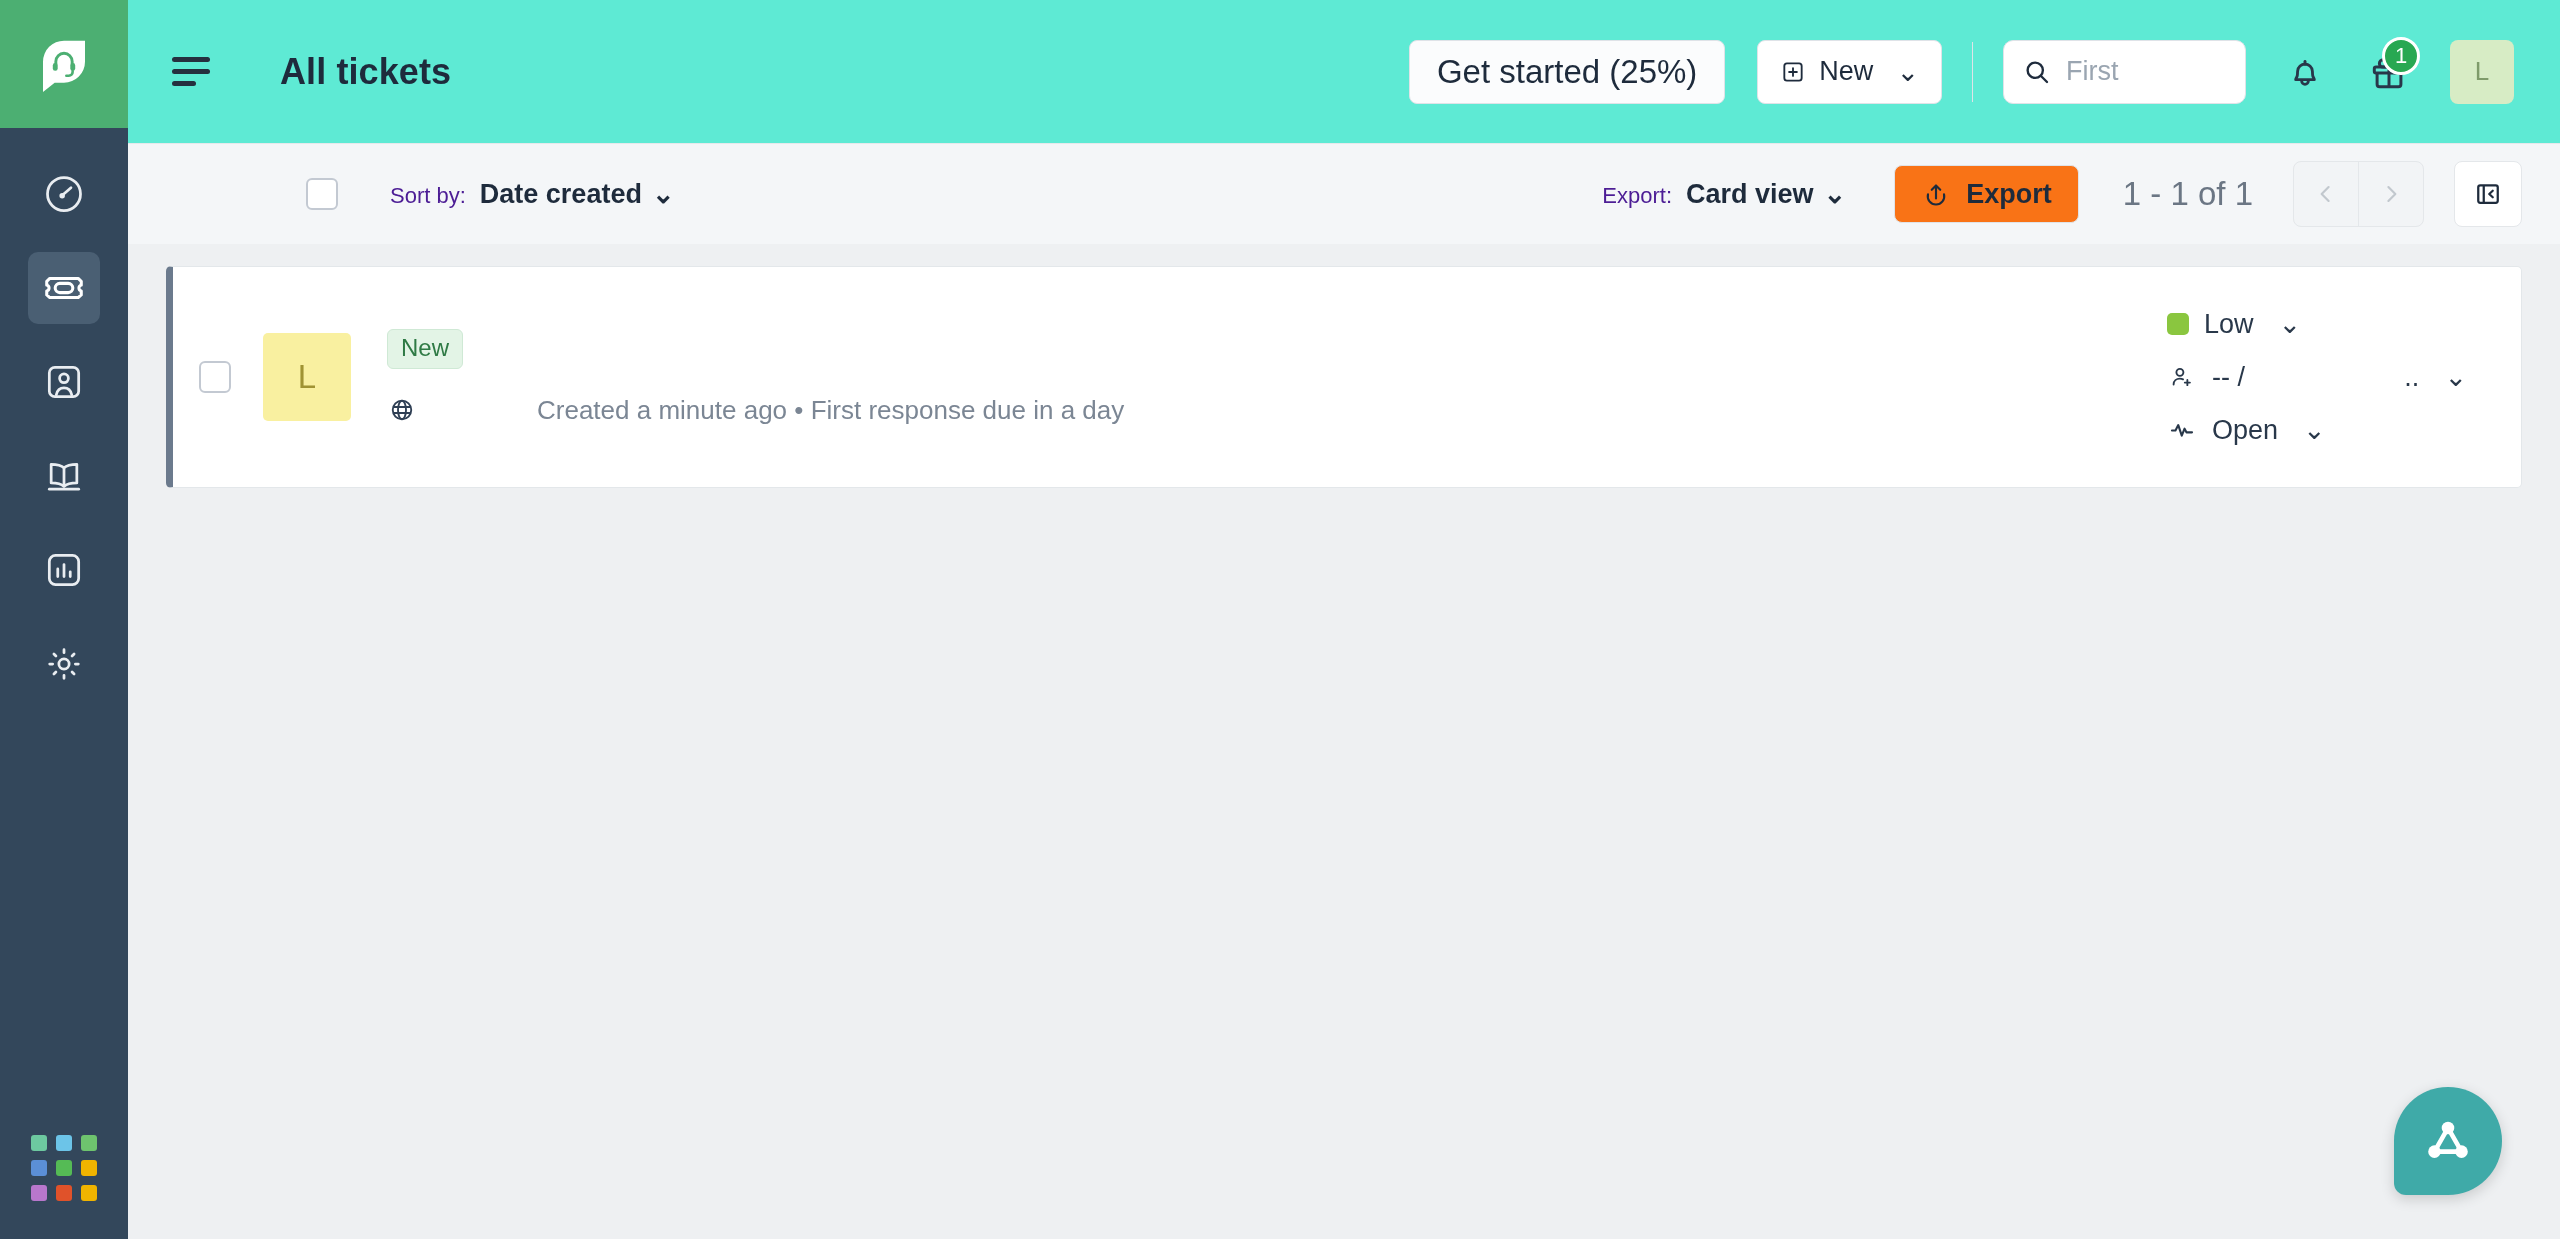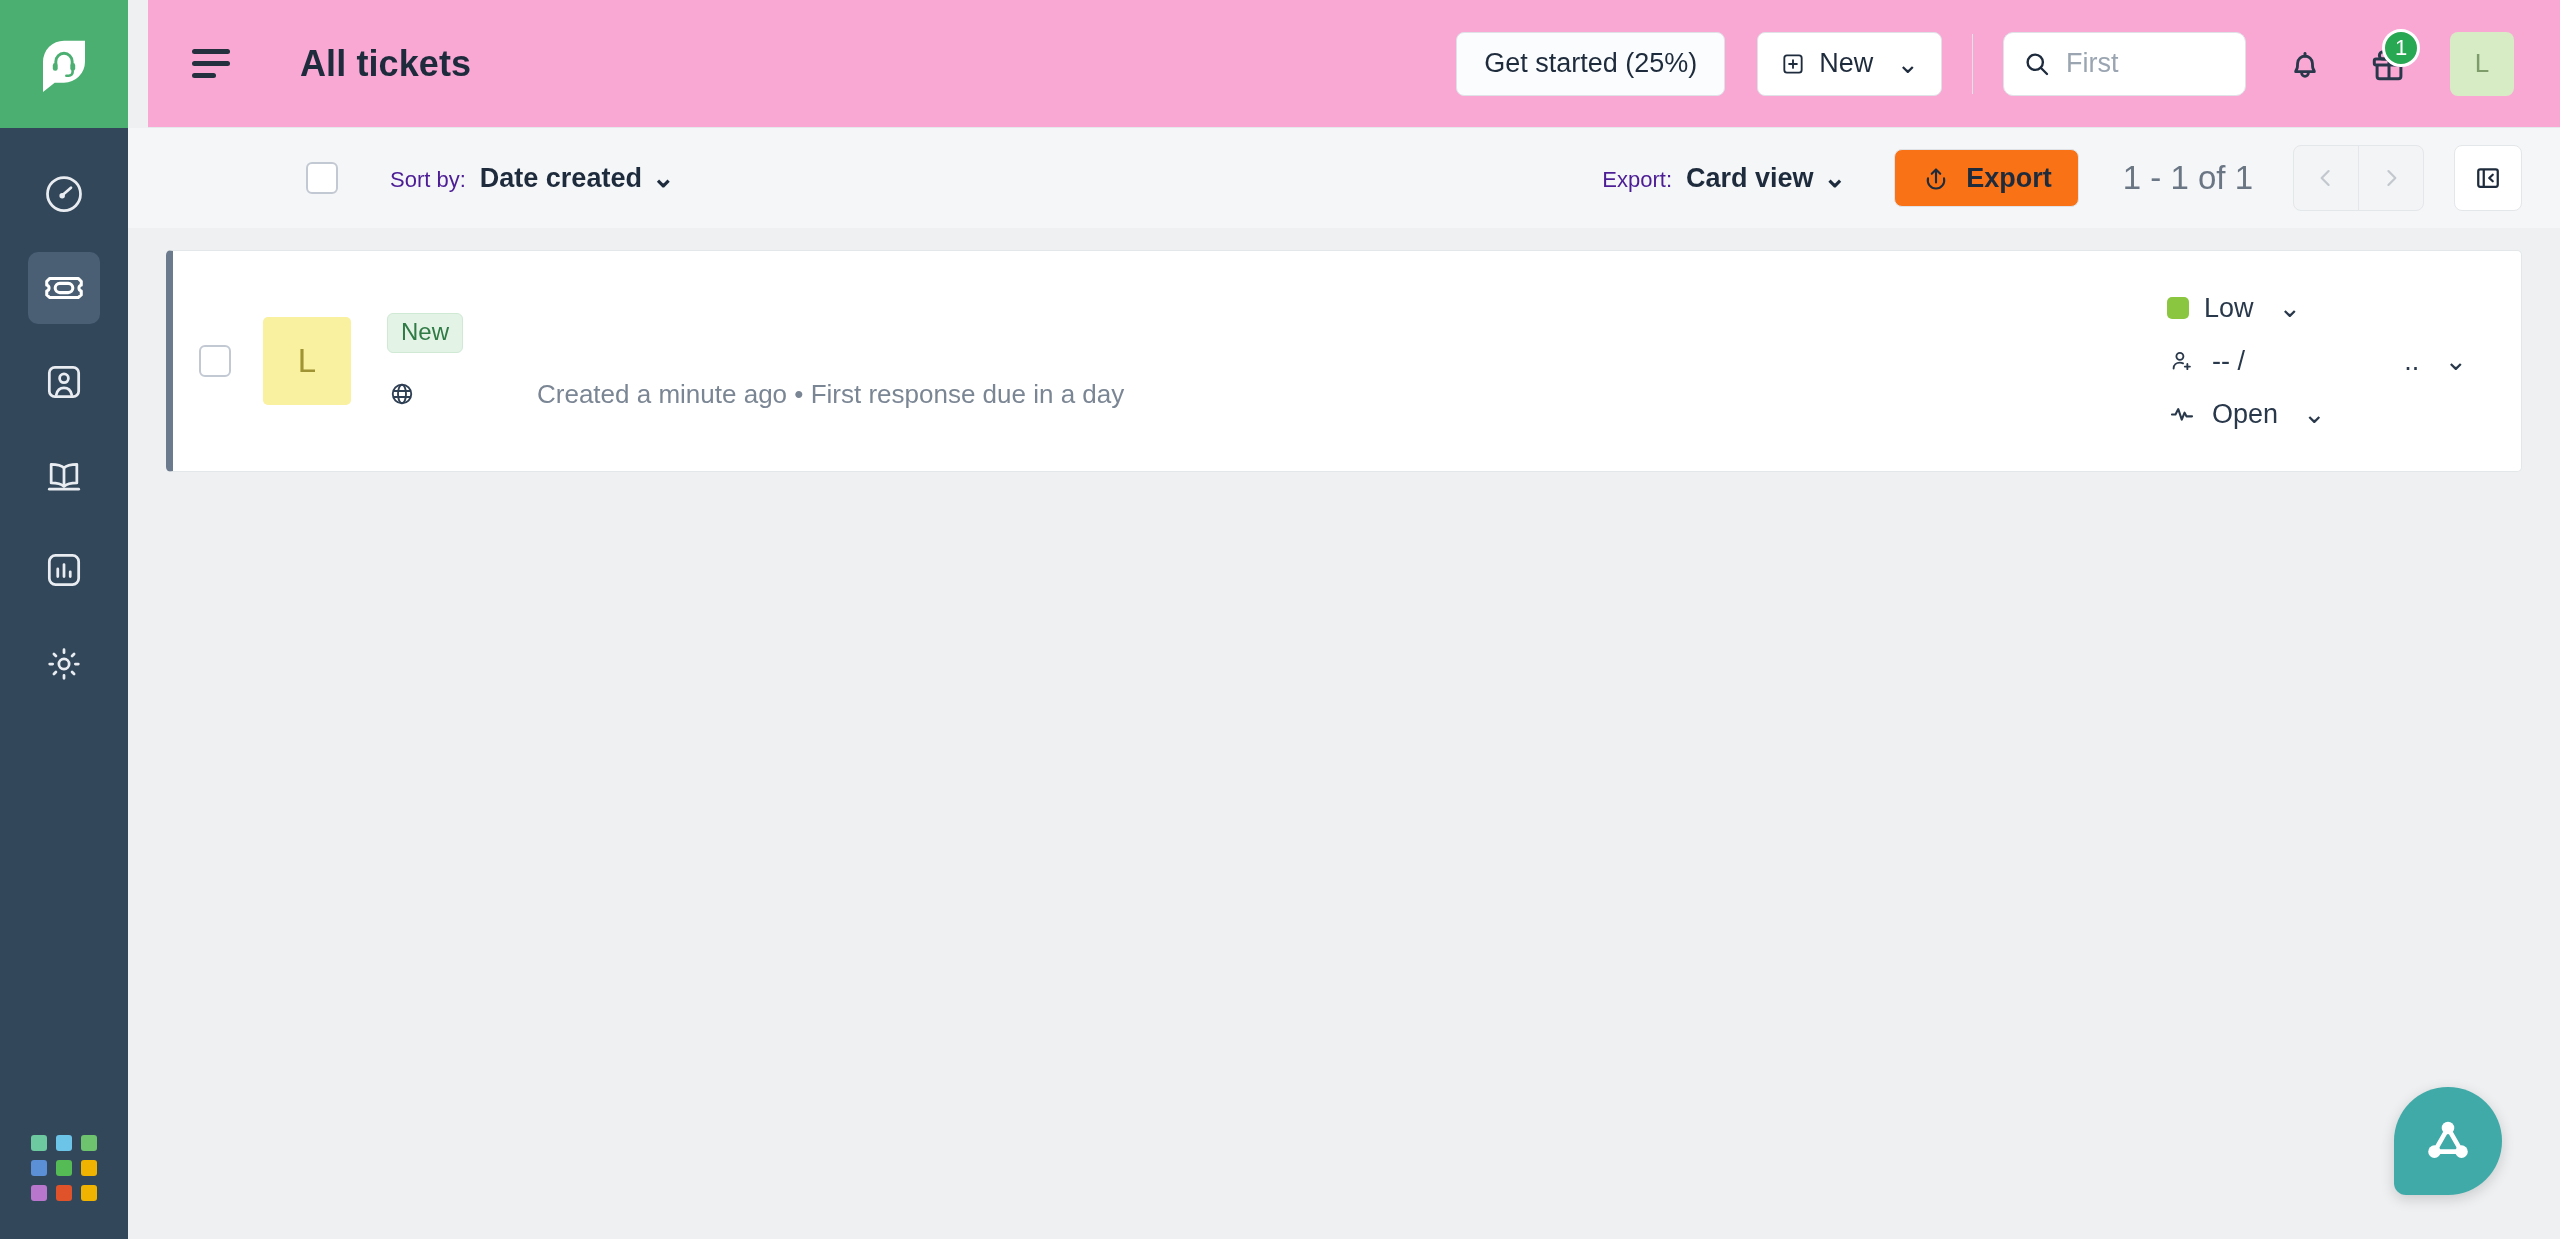--- a/index.html
+++ b/index.html
@@ -38,39 +38,39 @@
     grid-template-rows: repeat(3, 16px);
     gap: 9px; cursor: pointer;
   }
   .rail-apps i { display: block; width: 16px; height: 16px; border-radius: 3px; }
 
   
   .main { flex: 1; display: flex; flex-direction: column; min-width: 0; }
 
   
   .topbar {
-    height: 128px; background: #f9a8d4;
+    height: 144px; background: #5eead4;
     border-bottom: 1px solid #e6e9ec;
     display: flex; align-items: center;
-    padding: 0 46px 0 38px; flex-shrink: 0; margin-left: 20px;
+    padding: 0 46px 0 38px; flex-shrink: 0;
   }
   .hamburger { width: 56px; height: 56px; display: flex; flex-direction: column;
     justify-content: center; gap: 7px; cursor: pointer; padding-left: 6px; }
   .hamburger span { display: block; height: 5px; border-radius: 3px; background: #25303f; }
   .hamburger span:nth-child(1) { width: 38px; }
   .hamburger span:nth-child(2) { width: 38px; }
   .hamburger span:nth-child(3) { width: 24px; }
   .page-title {
     margin-left: 58px; font-size: 36px; color: #1e2b3c; letter-spacing: .1px;
   }
   .topbar-right { margin-left: auto; display: flex; align-items: center; gap: 0; }
 
   .btn-getstarted {
     height: 64px; padding: 16px 27px; border: 1px solid #dfe3e8; border-radius: 8px;
-    background: #fbfcfd; color: #1e2b3c; font-size: 27px;
+    background: #fbfcfd; color: #1e2b3c; font-size: 33px;
     display: flex; align-items: center; cursor: pointer; white-space: nowrap;
   }
   .btn-new {
     height: 64px; margin-left: 32px; padding: 0 22px;
     border: 1px solid #dfe3e8; border-radius: 8px; background: #fff;
     color: #1e2b3c; font-size: 27px;
     display: flex; align-items: center; gap: 13px; cursor: pointer; white-space: nowrap;
   }
   .vdiv { width: 1px; height: 60px; background: #dfe3e8; margin: 0 30px; }
   .searchbox {

